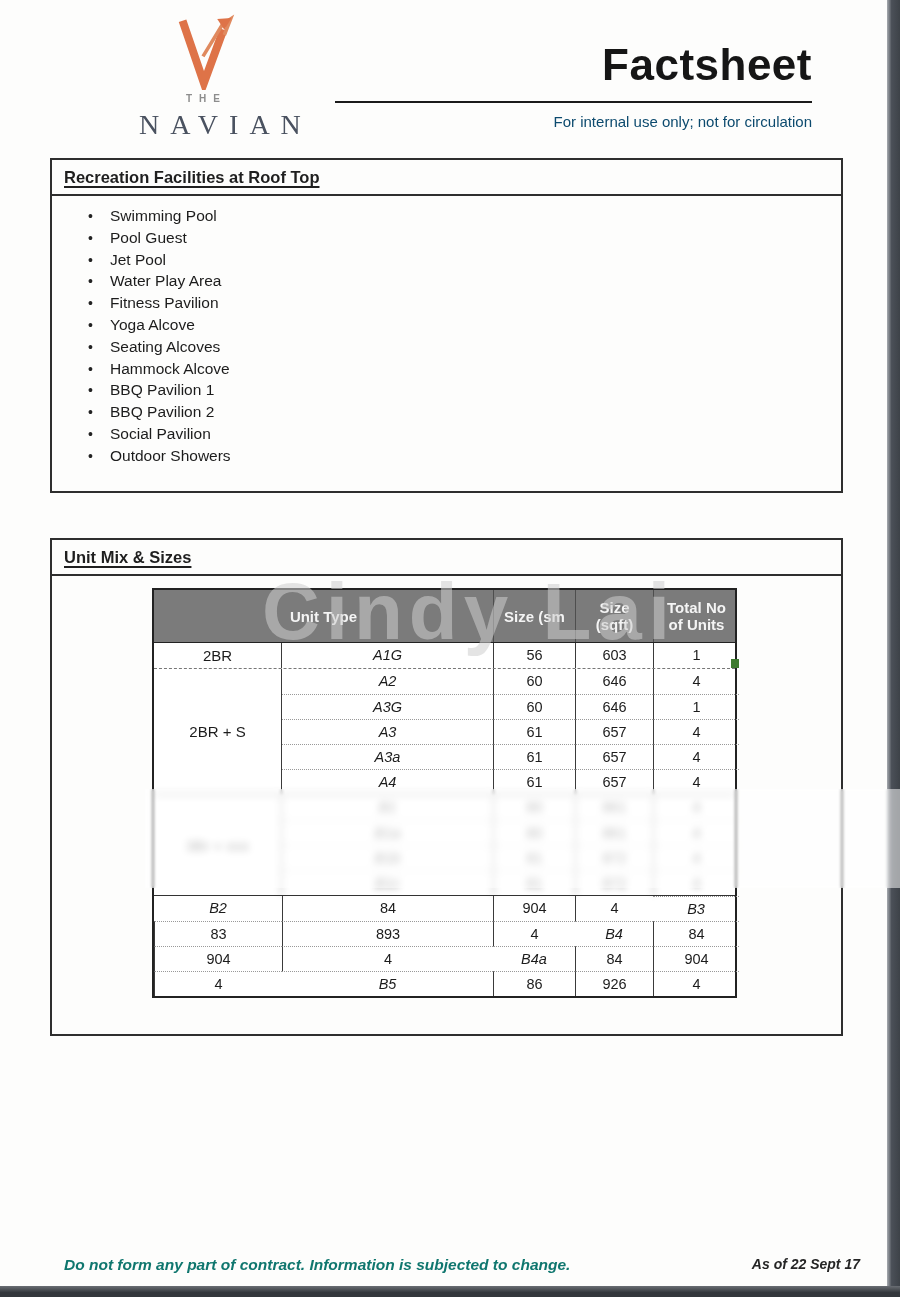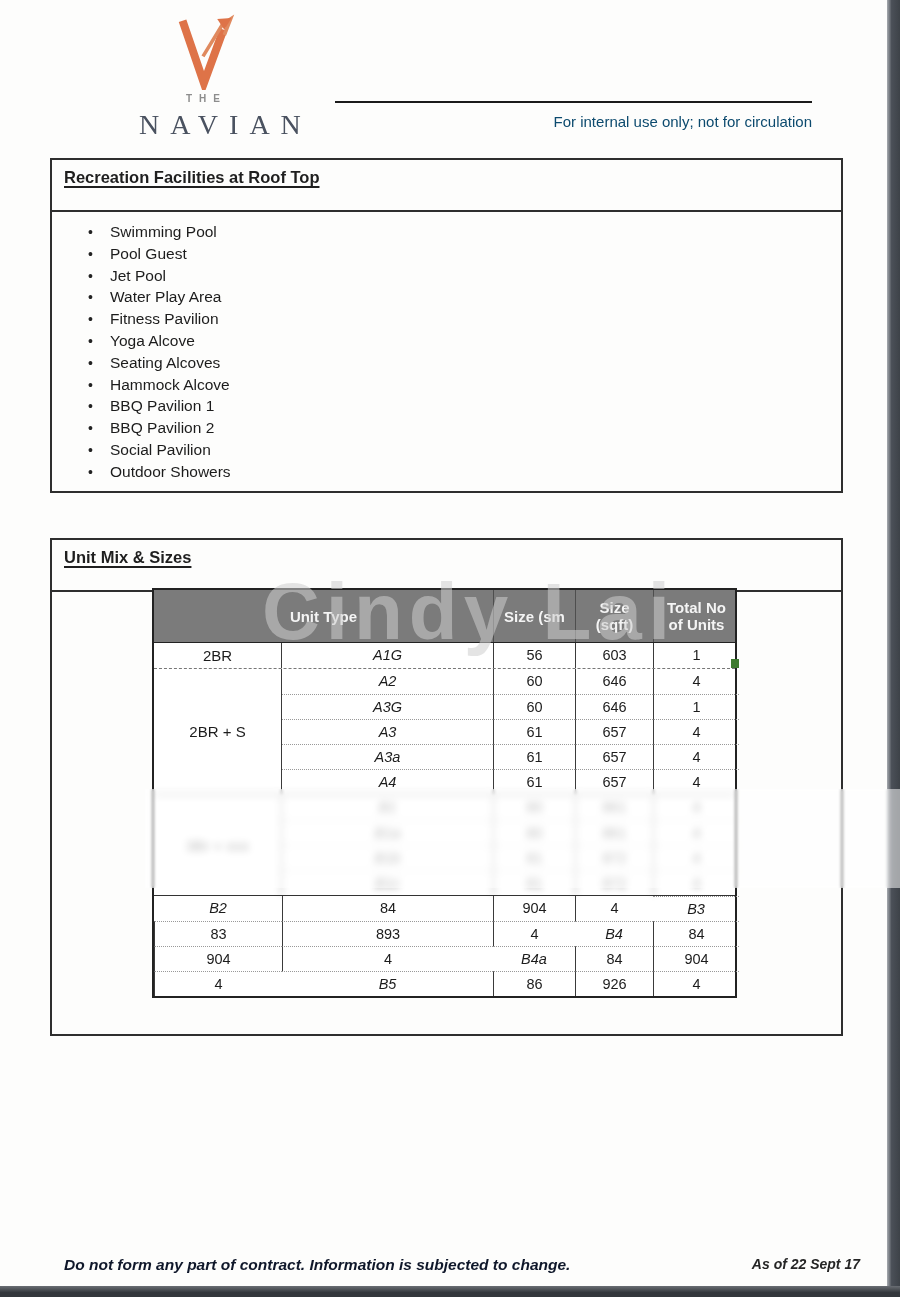--- a/index.html
+++ b/index.html
@@ -23,21 +23,21 @@
 
   
   .title{position:absolute; left:335px; top:40px; width:477px; text-align:right;
     font-size:44px; font-weight:600; color:#161616; letter-spacing:0.5px;}
   .title-underline{position:absolute; left:335px; top:101px; width:477px; height:2px; background:#1b1b1b;}
   .subtitle{position:absolute; left:335px; top:113px; width:477px; text-align:right;
     font-size:15px; color:#0c4a6e;}
 
   
   .sect{position:absolute; left:50px; width:793px; border:2px solid #2e2e2e; background:transparent; box-sizing:border-box;}
-  .sect-head{padding:8px 12px 23px; border-bottom:2px solid #2e2e2e; font-size:16.5px; font-weight:bold;
+  .sect-head{padding:8px 12px 7px; border-bottom:2px solid #2e2e2e; font-size:16.5px; font-weight:bold;
     text-decoration:underline; text-decoration-thickness:2px; text-underline-offset:3px;}
   .sect-facilities{top:158px; height:335px;}
   .sect-unitmix{top:538px; height:498px;}
 
   
   .fac-list{margin:11px 0 0 0; padding:0 0 0 36px; list-style:none;}
   .fac-list li{display:flex; align-items:baseline; height:21.8px; font-size:15.5px; color:#1c1c1c;}
   .fac-list .bullet{width:22px; font-size:14px; color:#222;}
 
   
@@ -66,21 +66,21 @@
 
   
   .blur-overlay{position:absolute; left:145px; top:789px; width:755px; height:99px;
     background:rgba(255,255,255,0.52); backdrop-filter:blur(1.5px); z-index:5;}
 
   
   .green-marker{position:absolute; left:731px; top:659px; width:8px; height:9px;
     background:#3e7a2f; z-index:3;}
 
   
-  .footer-left{position:absolute; left:64px; top:1256px; font-size:15.5px; font-weight:bold; font-style:italic; color:#0f172a;text-align:center;}
+  .footer-left{position:absolute; left:64px; top:1256px; font-size:15.5px; font-weight:bold; font-style:italic; color:#0f766e;text-align:center;}
   .footer-right{position:absolute; left:500px; top:1256px; width:360px; text-align:right;
     font-size:14px; font-weight:bold; font-style:italic; color:#252525;}
 </style>
 </head>
 <body>
 
 <div class="page">
 
   <div class="edge-right"></div>
   <div class="edge-bottom"></div>
@@ -88,20 +88,21 @@
   <div class="brand">
     <svg width="64" height="78" viewBox="0 0 72 84">
       <path d="M13 8 L37 78 L59 18" fill="none" stroke="#de7348" stroke-width="9"></path>
       <path d="M36 48 L58 12 L67 6 L60 24" fill="none" stroke="#e08a5f" stroke-width="4"></path>
       <path d="M52 6 L68 5 L60 18 Z" fill="#de7348"></path>
     </svg>
     <div class="brand-the">THE</div>
     <div class="brand-name">NAVIAN</div>
   </div>
 
+  <div class="title">Factsheet</div>
   <div class="title-underline"></div>
   <div class="subtitle">For internal use only; not for circulation</div>
 
   <div class="sect sect-facilities">
     <div class="sect-head">Recreation Facilities at Roof Top</div>
     <ul class="fac-list" id="facilities-list">
         <li>
           <span class="bullet">•</span>
           <span>Swimming Pool</span>
         </li>

